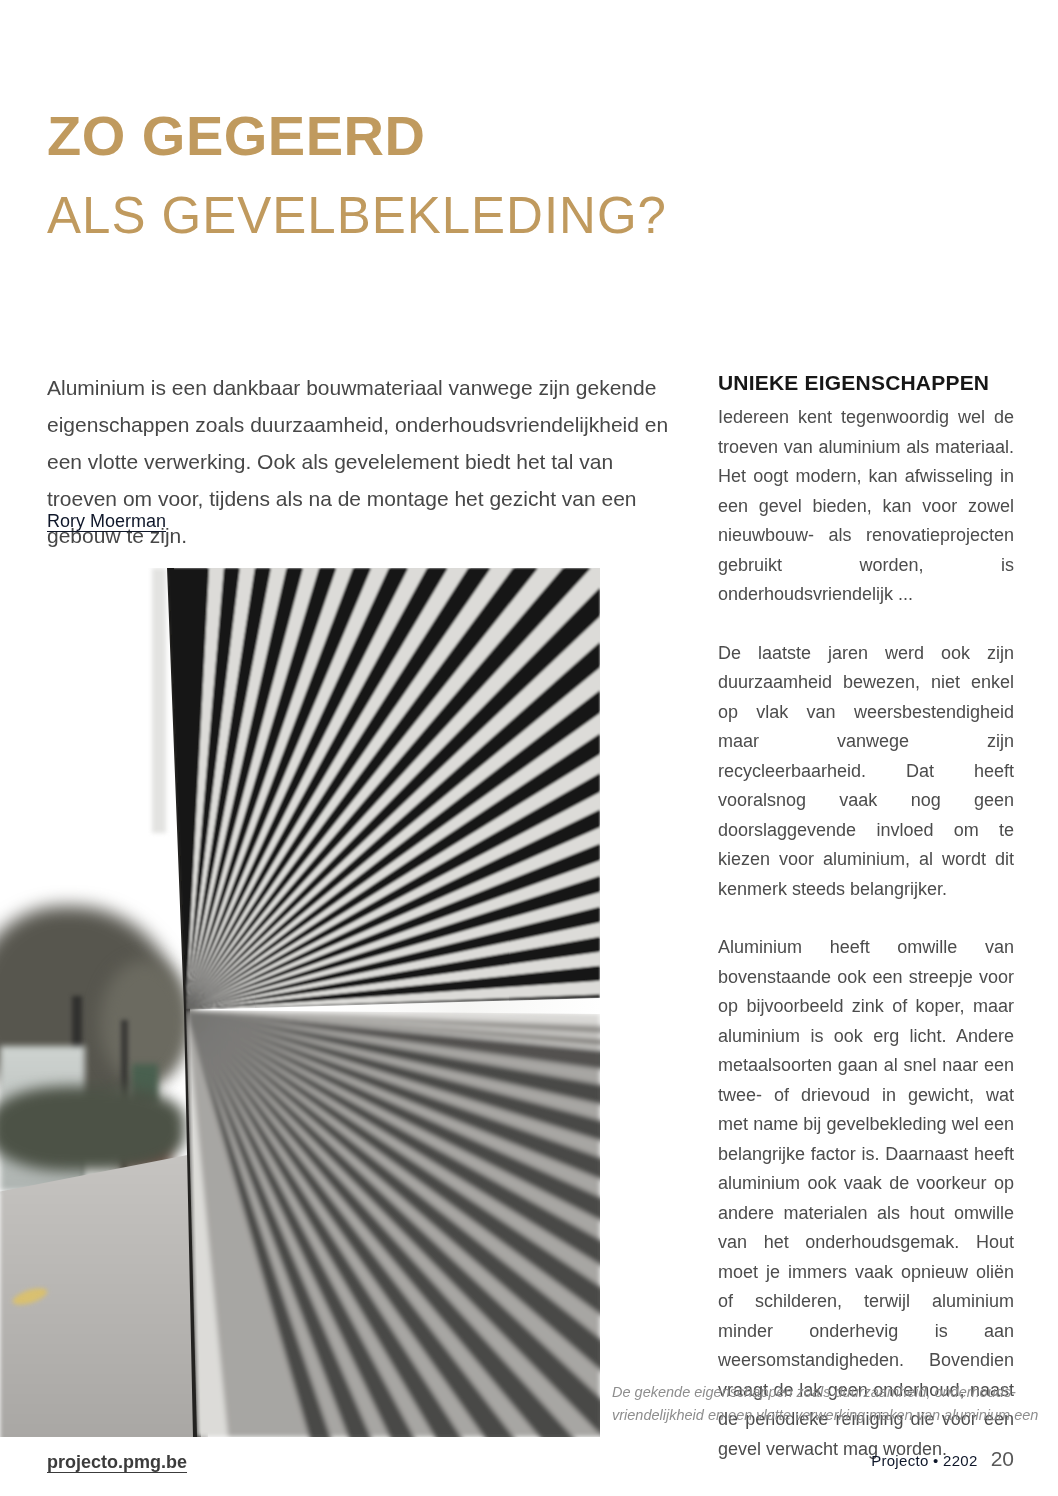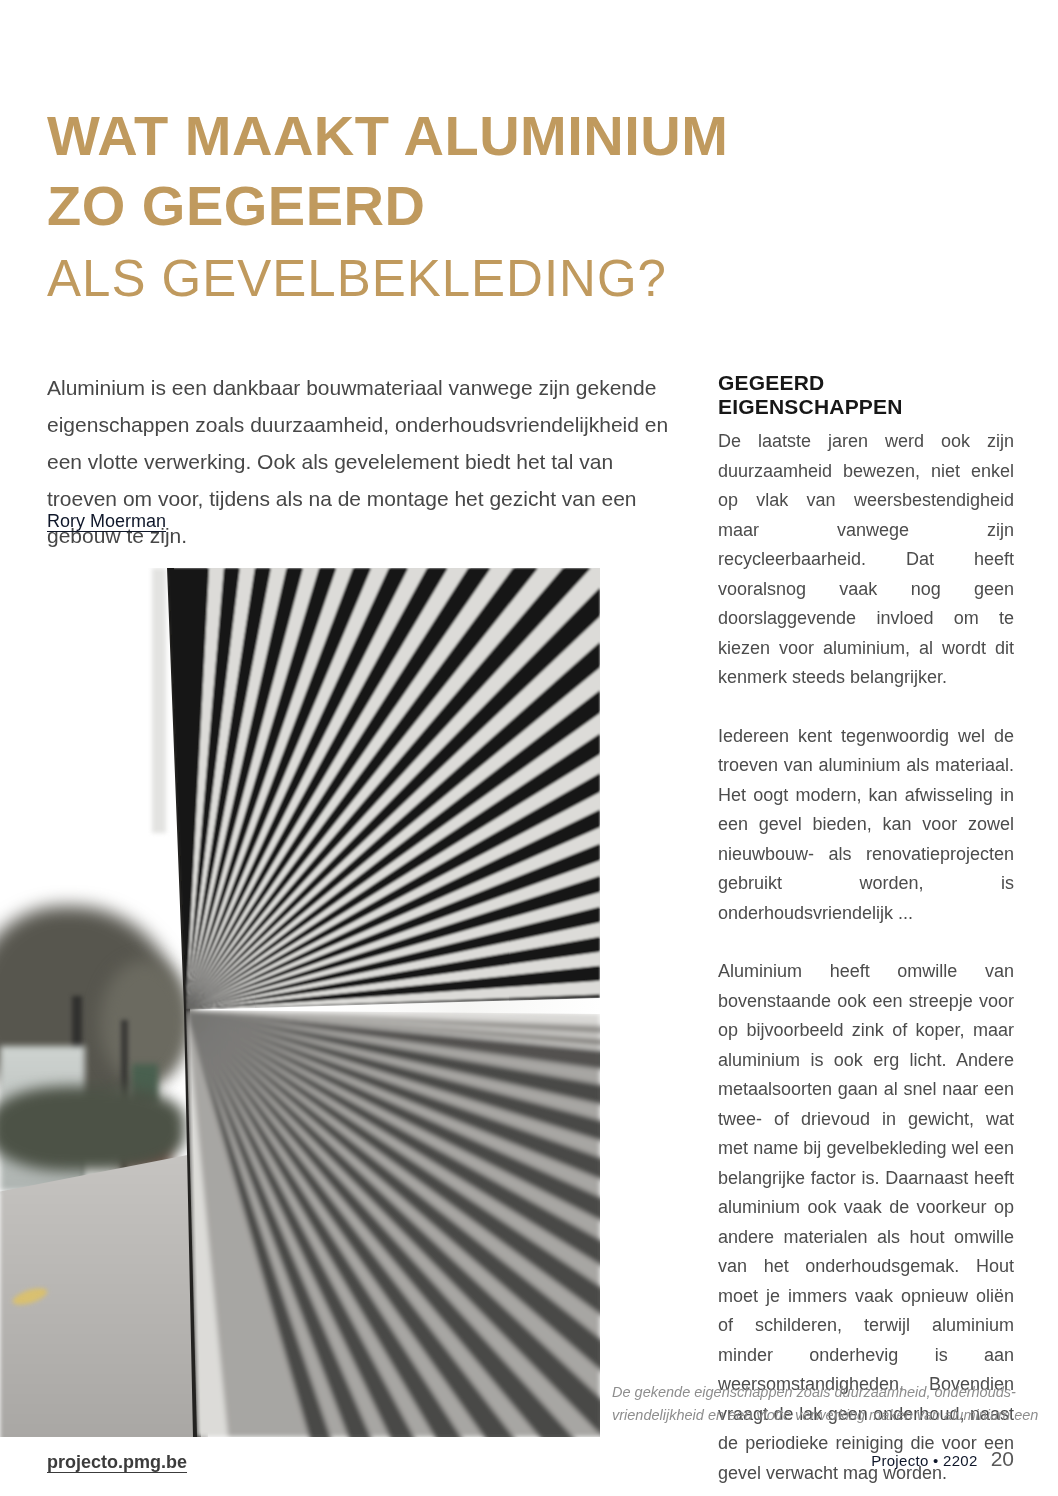--- a/index.html
+++ b/index.html
@@ -3,21 +3,21 @@
 <meta charset="utf-8">
 <style>
   html,body{margin:0;padding:0;background:#e9e9e9;}
   .page{
     position:relative;width:1058px;height:1496px;background:#ffffff;
     font-family:"Liberation Sans",sans-serif;overflow:hidden;margin:0 auto;
   }
   
   .title-block{position:absolute;left:47px;top:101px;color:#c09a5e;}
   .title-line-bold{font-size:56px;font-weight:700;line-height:70px;letter-spacing:.5px;white-space:nowrap;}
-  .title-line-light{font-size:51px;font-weight:400;line-height:62px;letter-spacing:1px;margin-top:7px;white-space:nowrap;}
+  .title-line-light{font-size:51px;font-weight:400;line-height:62px;letter-spacing:1px;margin-top:14px;white-space:nowrap;}
   
   .intro{position:absolute;left:47px;top:369px;width:640px;font-size:21px;line-height:37px;color:#474747;}
   .author{position:absolute;left:47px;top:511px;font-size:18px;color:#0f172a;
           text-decoration:underline;text-underline-offset:4px;}
   
   .right-col{position:absolute;left:718px;top:371px;width:296px;}
   .right-col h2{font-size:21px;font-weight:700;color:#171717;letter-spacing:.2px;margin:0 0 8px 0;}
   .right-col p{font-size:18px;line-height:29.5px;color:#4c4c4c;text-align:justify;margin:0 0 29px 0;}
   
   .photo{position:absolute;left:0;top:568px;width:600px;height:869px;overflow:hidden;
@@ -33,21 +33,20 @@
   .footer-right{position:absolute;right:44px;top:1447px;display:flex;align-items:baseline;gap:13px;}
   .footer-issue{font-size:15px;color:#0f172a;letter-spacing:.3px;}
   .footer-page{font-size:21px;color:#585858;}
 </style>
 </head>
 <body>
 
 <div class="page">
 
   <div class="title-block">
-    <div class="title-line-bold">WAT MAAKT ALUMINIUM</div>
     <div class="title-line-bold">ZO GEGEERD</div>
     <div class="title-line-light">ALS GEVELBEKLEDING?</div>
   </div>
 
   <div class="intro">Aluminium is een dankbaar bouwmateriaal vanwege zijn gekende eigenschappen zoals duurzaamheid, onderhoudsvriendelijkheid en een vlotte verwerking. Ook als gevelelement biedt het tal van troeven om voor, tijdens als na de montage het gezicht van een gebouw te zijn.</div>
 
   <div class="author">Rory Moerman</div>
 
   <div class="photo">
 
@@ -128,23 +127,23 @@
           <polygon points="186,442 700.6,1240.5 663.9,1263.1" fill="#3a3a37" opacity="0.85"></polygon>
           <polygon points="186,442 633.5,1280.0 595.0,1299.5" fill="#3a3a37" opacity="0.85"></polygon>
           <polygon points="186,442 563.3,1313.9 523.4,1330.1" fill="#3a3a37" opacity="0.85"></polygon>
           <polygon points="186,442 490.6,1341.8 449.4,1354.7" fill="#3a3a37" opacity="0.85"></polygon>
           <polygon points="186,442 228,869 197,869" fill="#e2e1de" opacity="0.9"></polygon>
         </g>
     </svg>
   </div>
 
   <div class="right-col">
-    <h2>GEGEERD EIGENSCHAPPEN</h2>
+    <h2>UNIEKE EIGENSCHAPPEN</h2>
+    <p>Iedereen kent tegenwoordig wel de troeven van aluminium als materiaal. Het oogt modern, kan afwisseling in een gevel bieden, kan voor zowel nieuwbouw- als renovatieprojecten gebruikt worden, is onderhoudsvriendelijk ...</p>
     <p>De laatste jaren werd ook zijn duurzaamheid bewezen, niet enkel op vlak van weersbestendigheid maar vanwege zijn recycleerbaarheid. Dat heeft vooralsnog vaak nog geen doorslaggevende invloed om te kiezen voor aluminium, al wordt dit kenmerk steeds belangrijker.</p>
-    <p>Iedereen kent tegenwoordig wel de troeven van aluminium als materiaal. Het oogt modern, kan afwisseling in een gevel bieden, kan voor zowel nieuwbouw- als renovatieprojecten gebruikt worden, is onderhoudsvriendelijk ...</p>
     <p>Aluminium heeft omwille van bovenstaande ook een streepje voor op bijvoorbeeld zink of koper, maar aluminium is ook erg licht. Andere metaalsoorten gaan al snel naar een twee- of drievoud in gewicht, wat met name bij gevelbekleding wel een belangrijke factor is. Daarnaast heeft aluminium ook vaak de voorkeur op andere materialen als hout omwille van het onderhoudsgemak. Hout moet je immers vaak opnieuw oliën of schilderen, terwijl aluminium minder onderhevig is aan weersomstandigheden. Bovendien vraagt de lak geen onderhoud, naast de periodieke reiniging die voor een gevel verwacht mag worden.</p>
     <p>Aluminium wordt dan ook regelmatig ingezet als bekleding van talrijke</p>
   </div>
 
   <div class="caption">
     <div>De gekende eigenschappen zoals duurzaamheid, onderhouds-</div>
     <div>vriendelijkheid en een vlotte verwerking maken van aluminium een</div>
   </div>
 
   <div class="footer-left">projecto.pmg.be</div>

